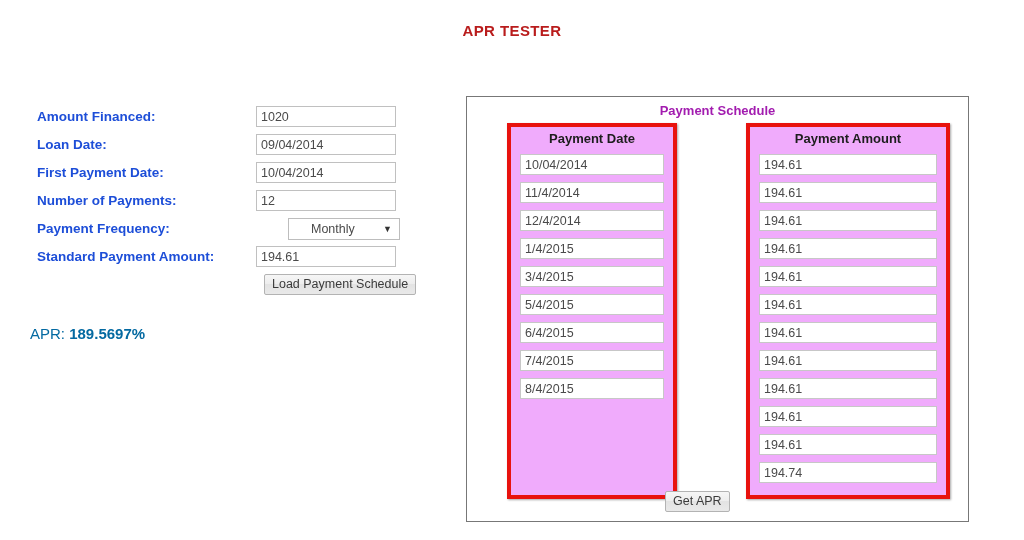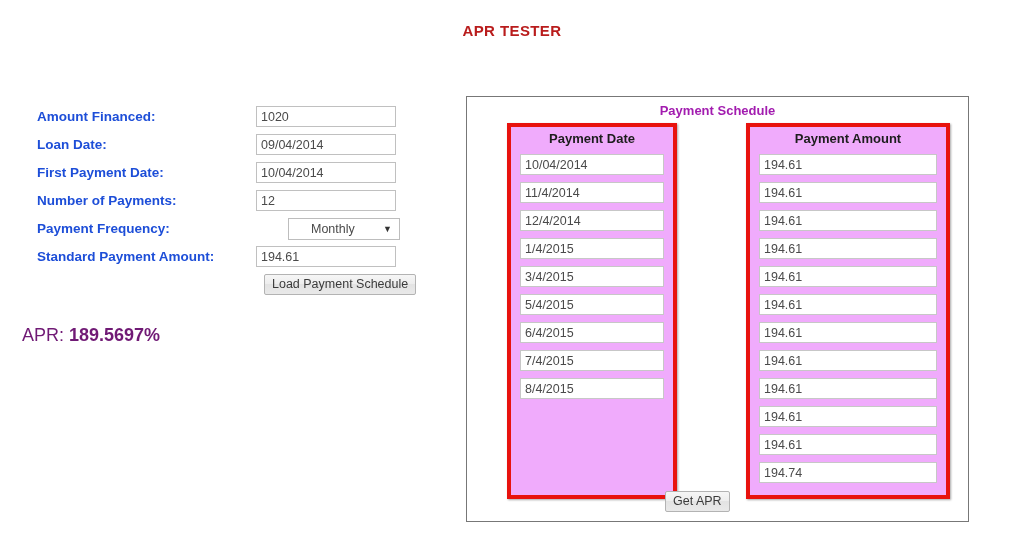--- a/index.html
+++ b/index.html
@@ -102,24 +102,24 @@
   .load-btn-wrap {
     position: absolute;
     left: 256px;
     top: 274px;
     padding-left: 8px;
   }
 
   
   .apr-result {
     position: absolute;
-    left: 22px;
+    left: 30px;
     top: 325px;
-    font-size: 18px;
-    color: #701a75;
+    font-size: 15px;
+    color: #0369a1;
   }
   .apr-result .apr-value {
     font-weight: bold;
   }
 
   
   .schedule-panel {
     position: absolute;
     left: 466px;
     top: 96px;

